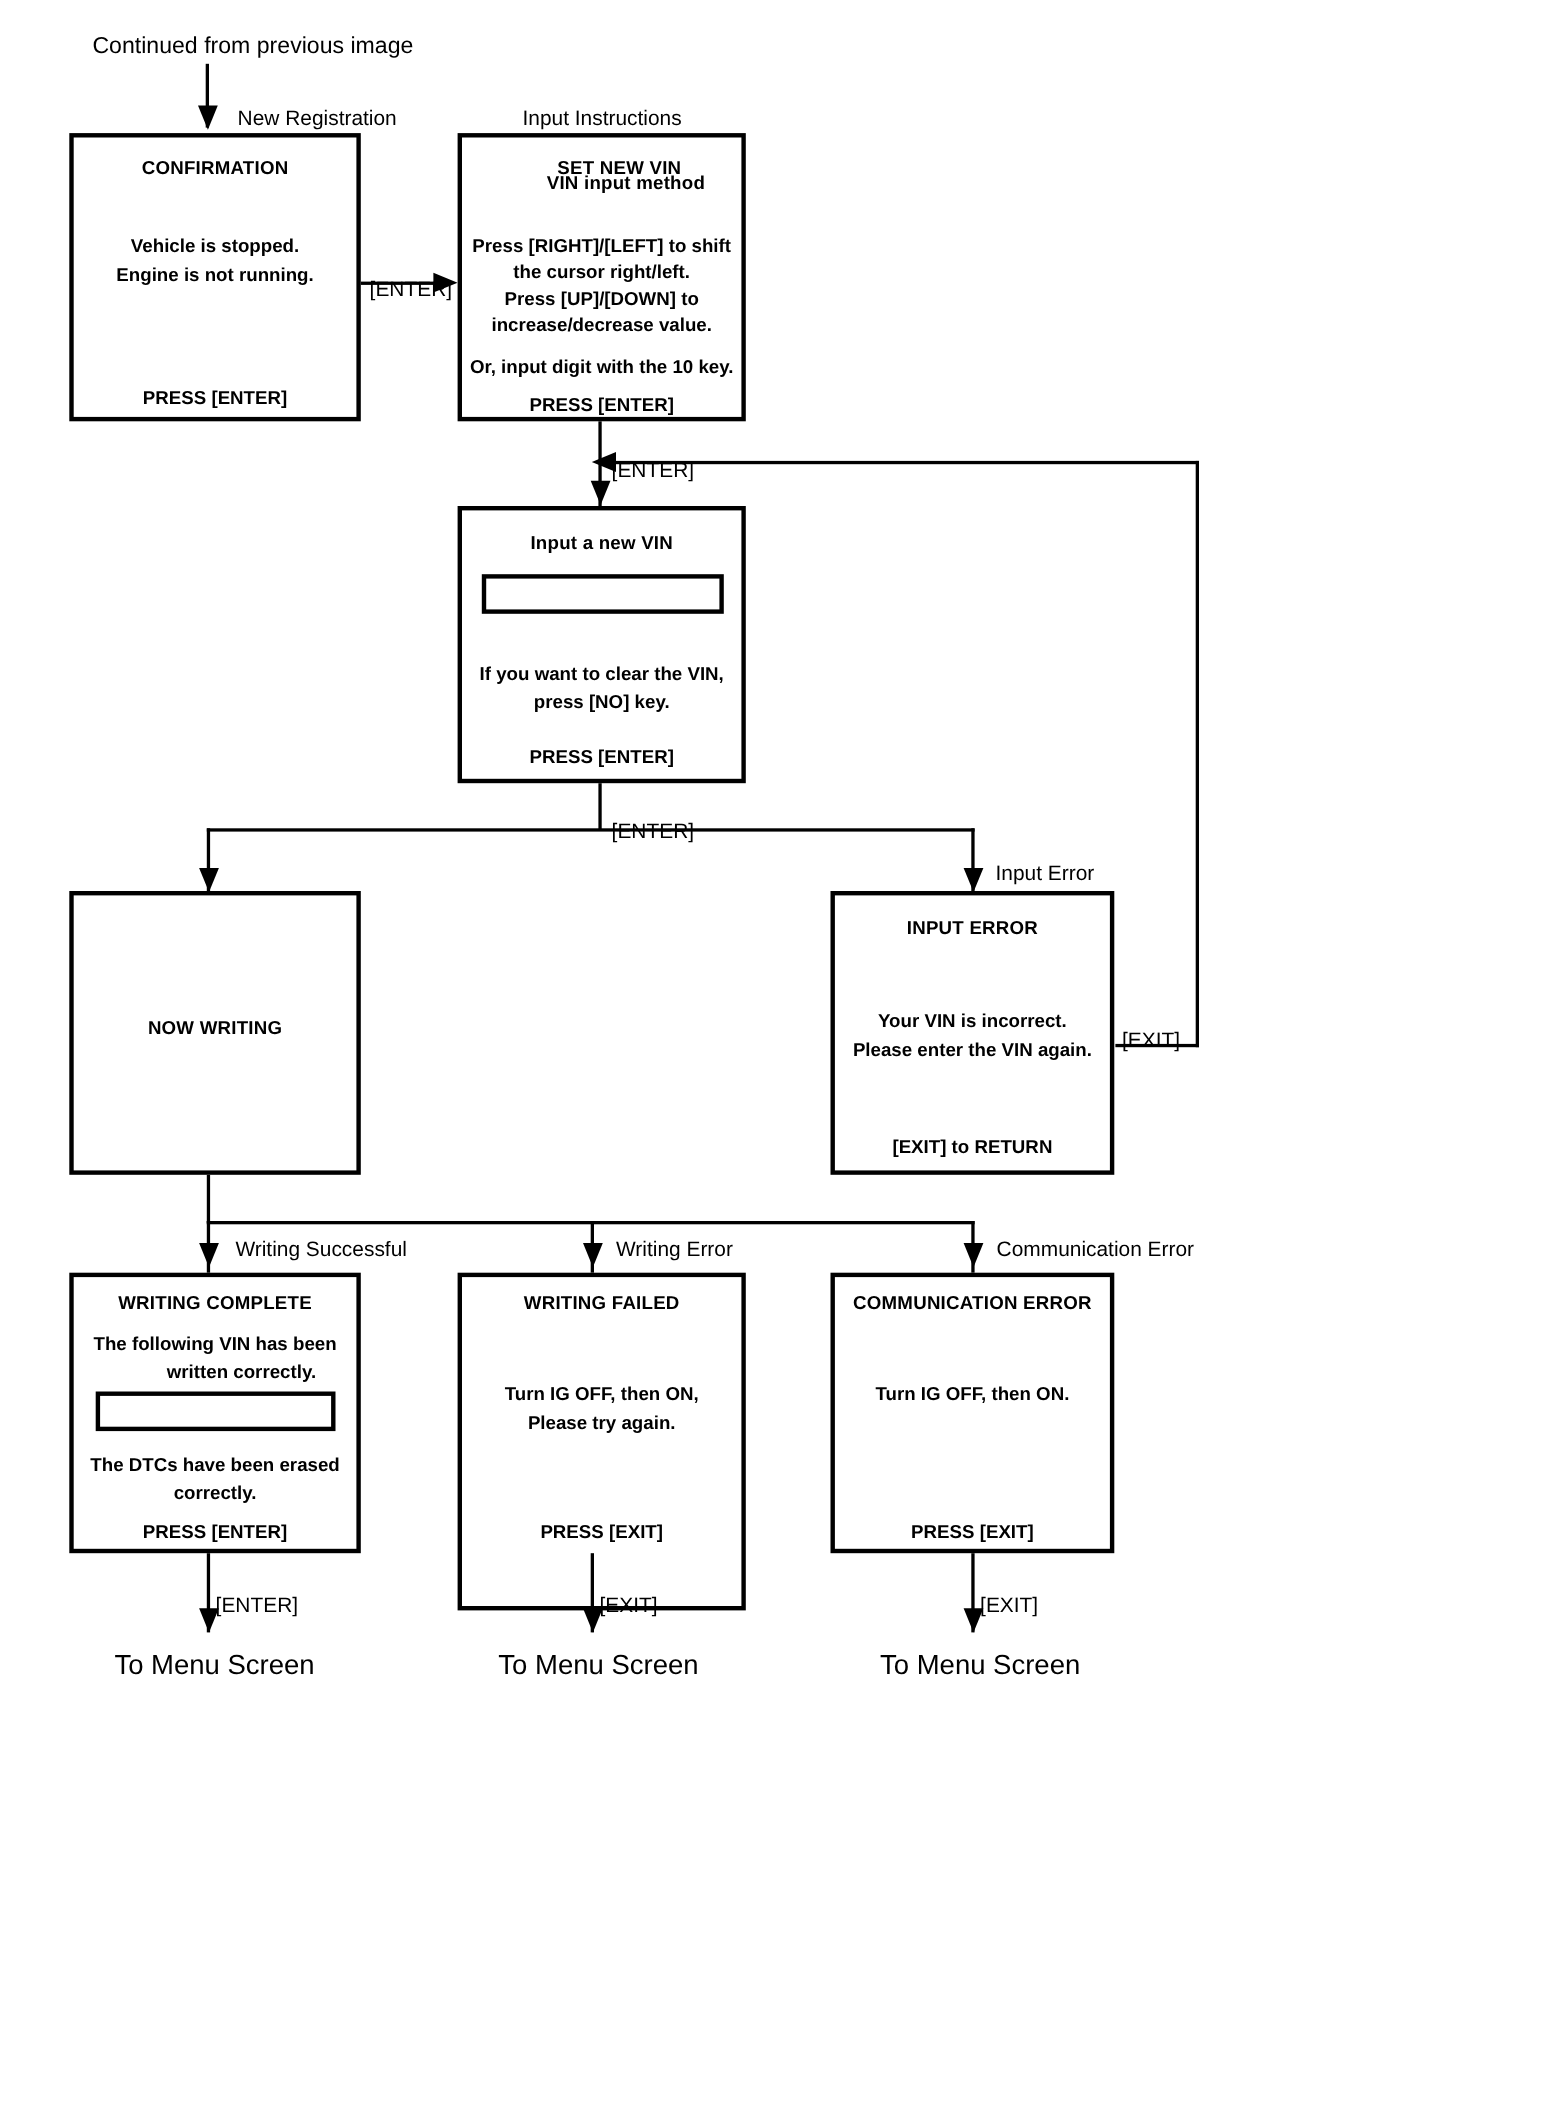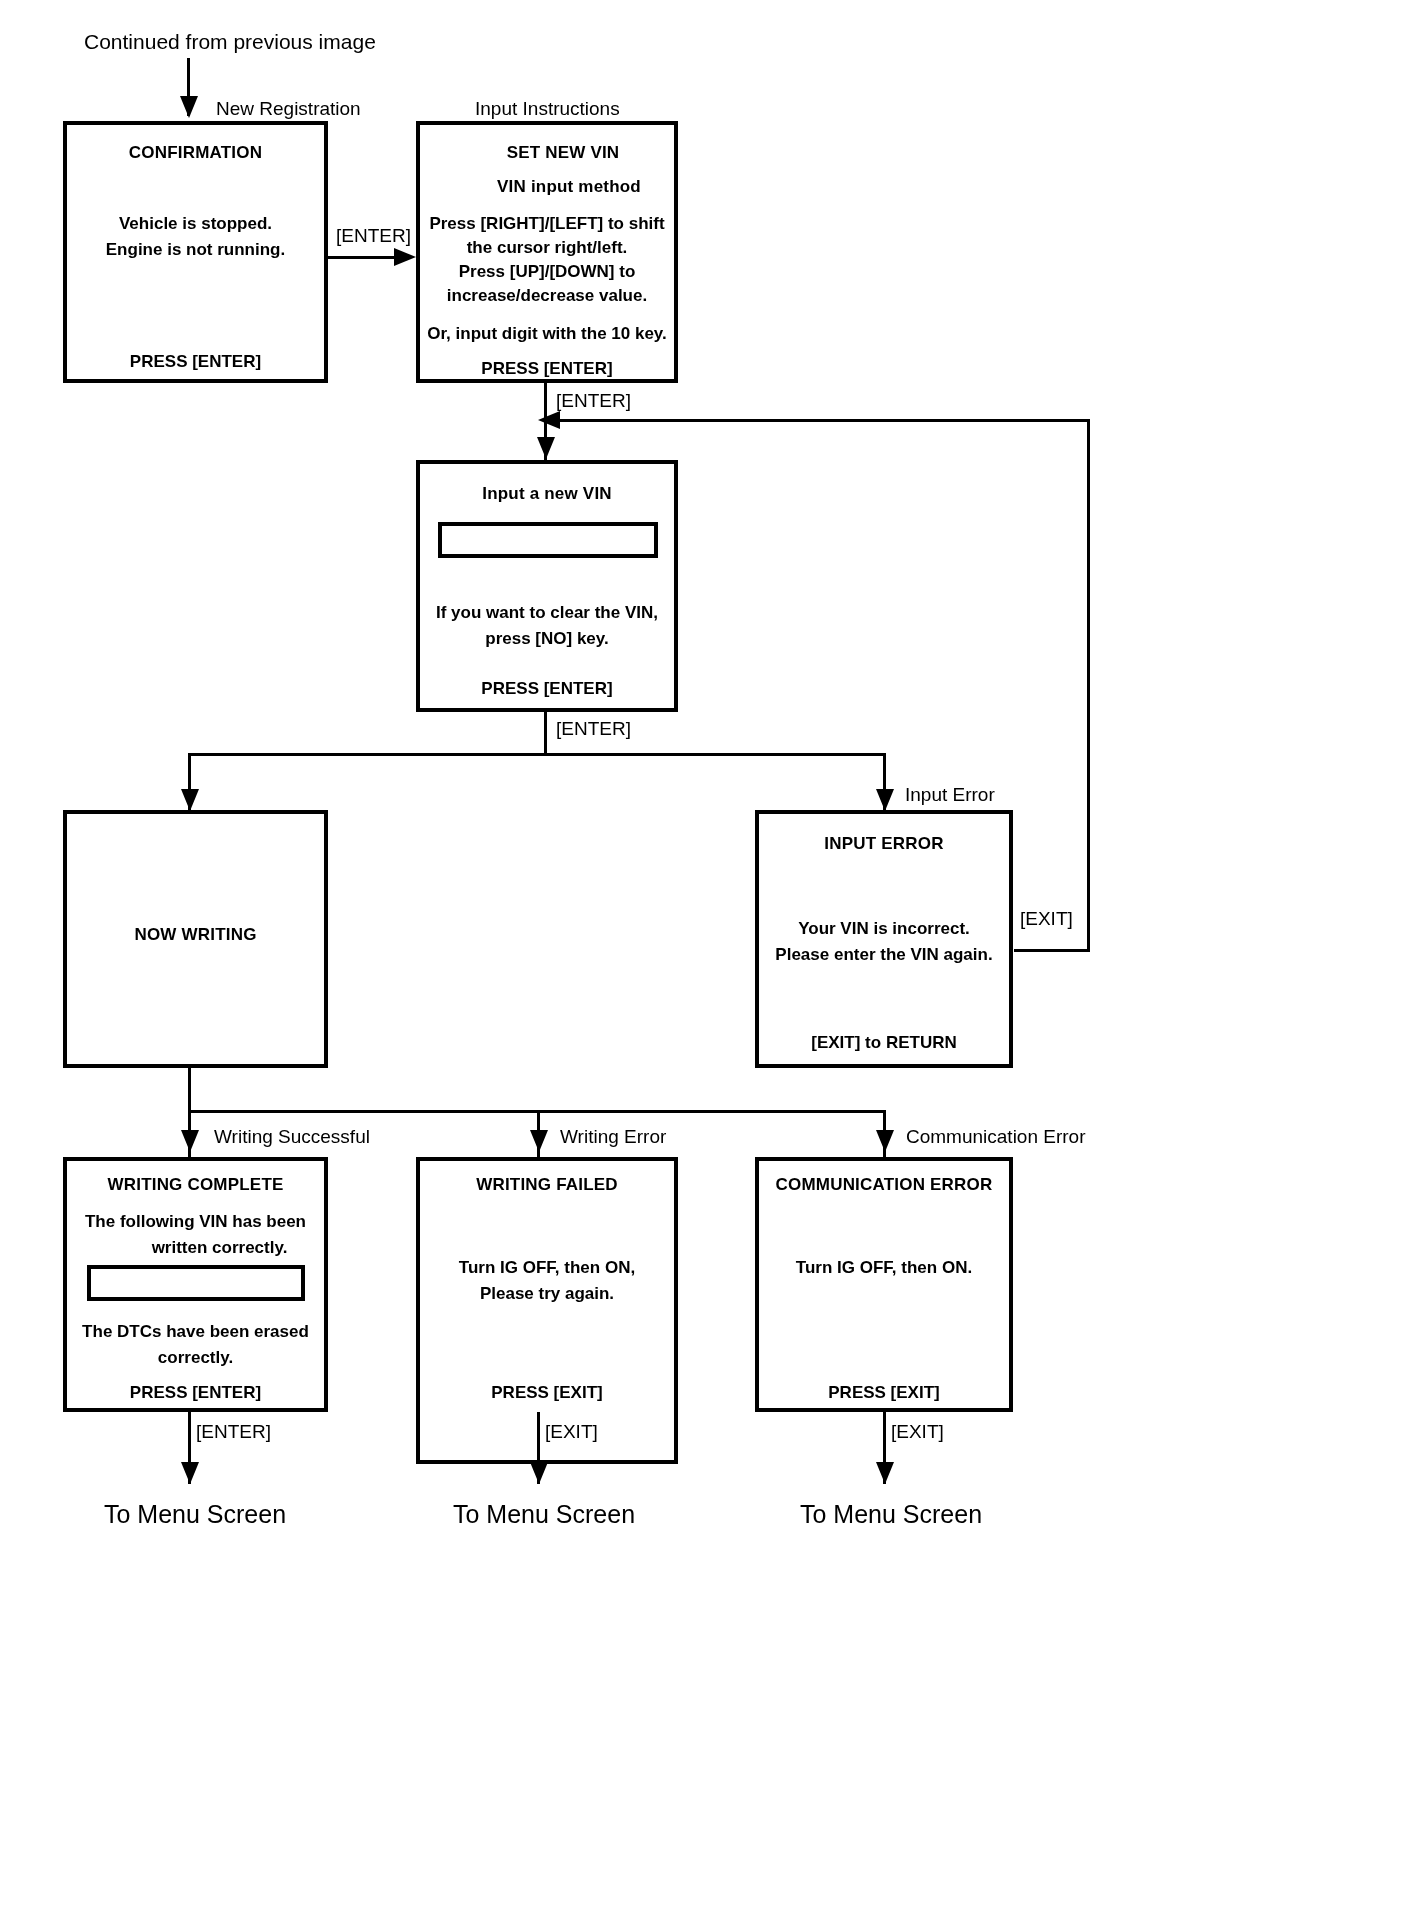--- a/index.html
+++ b/index.html
@@ -64,20 +64,21 @@
     position: absolute;
     font-size: 19px;
     font-weight: normal;
     white-space: nowrap;
   }
   .edge-label {
     position: absolute;
     font-size: 19px;
     font-weight: normal;
     white-space: nowrap;
+    margin-top: 28px;
   }
   .terminal-label {
     position: absolute;
     font-size: 25px;
     font-weight: normal;
     white-space: nowrap;
   }
 
   
   .line-v {
@@ -137,21 +138,21 @@
     <div class="screen-line" style="top:112px;">Engine is not running.</div>
     <div class="screen-footer" style="top:227px;">PRESS [ENTER]</div>
   </div>
 
   <div class="line-h" style="left:328px; top:256px; width:68px;"></div>
   <div class="arrow-right" style="left:394px; top:248px;"></div>
   <div class="edge-label" style="left:336px; top:225px;">[ENTER]</div>
 
   <div class="screen-box" style="left:416px; top:121px; width:262px; height:262px;">
     <div class="screen-title" style="top:18px;padding-left:32px;">SET NEW VIN</div>
-    <div class="screen-title" style="top:52px;padding-left:44px;">VIN input method</div>
+    <div class="screen-title" style="top:32px;padding-left:44px;">VIN input method</div>
     <div class="screen-line" style="top:86px;">Press [RIGHT]/[LEFT] to shift</div>
     <div class="screen-line" style="top:110px;">the cursor right/left.</div>
     <div class="screen-line" style="top:134px;">Press [UP]/[DOWN] to</div>
     <div class="screen-line" style="top:158px;">increase/decrease value.</div>
     <div class="screen-line" style="top:196px;">Or, input digit with the 10 key.</div>
     <div class="screen-footer" style="top:234px;">PRESS [ENTER]</div>
   </div>
 
   <div class="line-v" style="left:544px; top:383px; height:78px;"></div>
   <div class="arrow-down" style="left:537px; top:437px;"></div>

